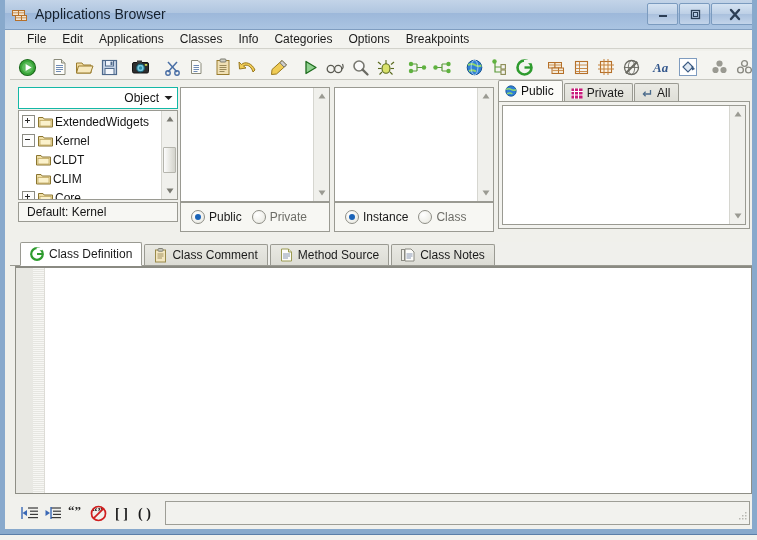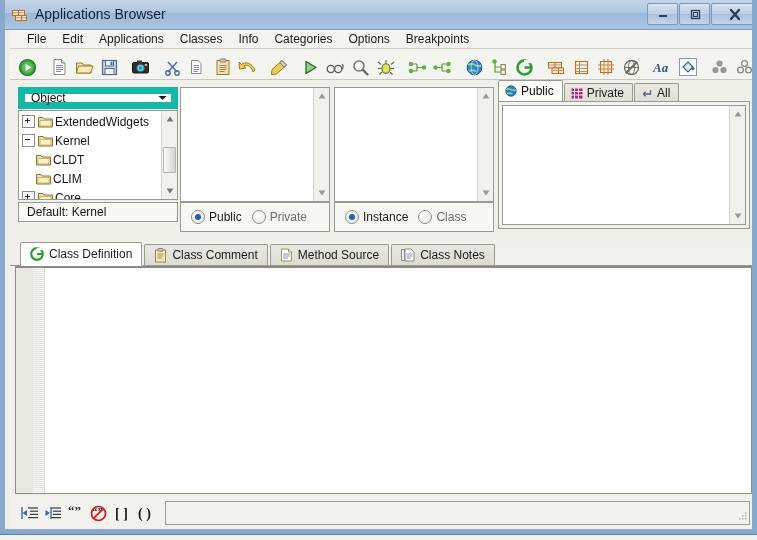--- a/index.html
+++ b/index.html
@@ -172,25 +172,26 @@
     width: 747px;
     height: 160px;
   }
 
   
   .combo {
     position: absolute;
     left: 8px; top: 7px;
     width: 160px; height: 22px;
     background: #ffffff;
-    border: 7px solid #14b8a6;
+    border: 1px solid #14b8a6;
     box-sizing: border-box;
     display: flex;
     align-items: center;
     cursor: default;
+    text-align: right;
   }
   .combo .combo-val {
     flex: 1;
     padding-left: 6px;
     font-size: 12px;
     color: #141414;
   }
   .combo .combo-arrow {
     width: 18px;
     display: flex;

